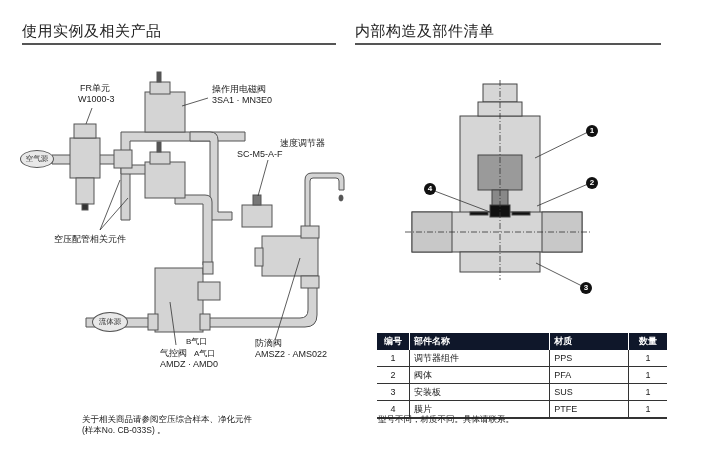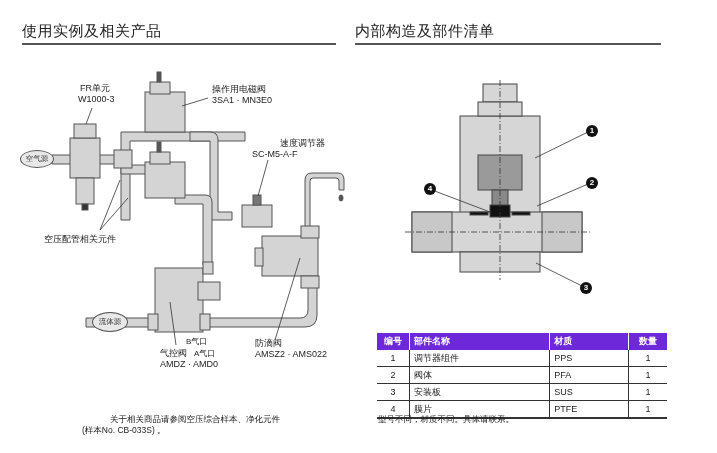--- a/index.html
+++ b/index.html
@@ -3,21 +3,21 @@
 <meta charset="utf-8">
 <style>
   html,body{margin:0;padding:0;background:#fff;}
   body{width:717px;height:453px;position:relative;overflow:hidden;font-family:"DejaVu Sans","Liberation Sans",sans-serif;color:#222;}
   .section-title{position:absolute;top:22px;font-size:15px;color:#222;letter-spacing:0.5px;}
   .section-rule{position:absolute;top:43px;height:2px;background:#555;}
   .lbl{position:absolute;font-size:9px;line-height:11px;color:#222;white-space:nowrap;font-family:"Liberation Sans","DejaVu Sans",sans-serif;}
   svg{position:absolute;left:0;top:0;}
   .note{position:absolute;font-size:8.5px;line-height:11px;color:#222;font-family:"Liberation Sans","DejaVu Sans",sans-serif;}
   table.parts{position:absolute;left:377px;top:333px;width:290px;border-collapse:collapse;font-size:9px;font-family:"Liberation Sans","DejaVu Sans",sans-serif;}
-  table.parts th{background:#6d28d9;color:#fff;font-weight:bold;text-align:left;padding:2px 4px;height:13px;border-left:1px solid #fff;}
+  table.parts th{background:#0f172a;color:#fff;font-weight:bold;text-align:left;padding:2px 4px;height:13px;border-left:1px solid #fff;}
   table.parts th:first-child{border-left:none;text-align:center;}
   table.parts th:last-child{text-align:center;}
   table.parts td{padding:1px 4px;height:14px;border-bottom:1px solid #333;border-left:1px solid #333;}
   table.parts td:first-child{border-left:none;text-align:center;}
   table.parts td:last-child{text-align:center;}
   table.parts tr:last-child td{border-bottom:2px solid #333;}
   .table-note{position:absolute;left:378px;top:414px;font-size:8.5px;font-family:"Liberation Sans","DejaVu Sans",sans-serif;}
   .tag{position:absolute;background:#e8e8e8;border:1px solid #555;border-radius:50%;font-size:7.5px;text-align:center;color:#333;font-family:"Liberation Sans","DejaVu Sans",sans-serif;}
   .callout{position:absolute;width:12px;height:12px;border-radius:50%;background:#111;color:#fff;font-size:8px;font-weight:bold;text-align:center;line-height:12px;font-family:"Liberation Sans","DejaVu Sans",sans-serif;}
 </style>
@@ -108,32 +108,32 @@
     <line x1="584" y1="287" x2="536" y2="263"></line>
     <line x1="432" y1="190" x2="490" y2="212"></line>
   </g>
 </svg>
 
 <div class="lbl" style="left:80px;top:83px;">FR单元</div>
 <div class="lbl" style="left:78px;top:94px;">W1000-3</div>
 <div class="lbl" style="left:212px;top:84px;">操作用电磁阀</div>
 <div class="lbl" style="left:212px;top:95px;">3SA1 · MN3E0</div>
 <div class="lbl" style="left:252px;top:138px;margin-left:28px;">速度调节器</div>
-<div class="lbl" style="left:252px;top:149px;text-align:center;">SC-M5-A-F</div>
-<div class="lbl" style="left:44px;top:234px;">空压配管相关元件</div>
+<div class="lbl" style="left:237px;top:149px;text-align:center;">SC-M5-A-F</div>
+<div class="lbl" style="left:54px;top:234px;">空压配管相关元件</div>
 <div class="tag" style="left:20px;top:150px;width:32px;height:16px;line-height:16px;">空气源</div>
 <div class="tag" style="left:92px;top:312px;width:34px;height:18px;line-height:18px;">流体源</div>
 <div class="lbl" style="left:138px;top:336px;font-size:8px;margin-left:48px;">B气口</div>
 <div class="lbl" style="left:194px;top:348px;font-size:8px;">A气口</div>
 <div class="lbl" style="left:160px;top:348px;">气控阀</div>
 <div class="lbl" style="left:160px;top:359px;">AMDZ · AMD0</div>
 <div class="lbl" style="left:255px;top:338px;">防滴阀</div>
 <div class="lbl" style="left:255px;top:349px;">AMSZ2 · AMS022</div>
 
-<div class="note" style="left:82px;top:414px;margin-left:28px;">关于相关商品请参阅空压综合样本、净化元件</div>
+<div class="note" style="left:82px;top:414px;">关于相关商品请参阅空压综合样本、净化元件</div>
 <div class="note" style="left:82px;top:425px;">(样本No. CB-033S) 。</div>
 
 <div class="callout" style="left:586px;top:125px;">1</div>
 <div class="callout" style="left:586px;top:177px;">2</div>
 <div class="callout" style="left:580px;top:282px;">3</div>
 <div class="callout" style="left:424px;top:183px;">4</div>
 
 <table class="parts">
   <thead>
     <tr>

